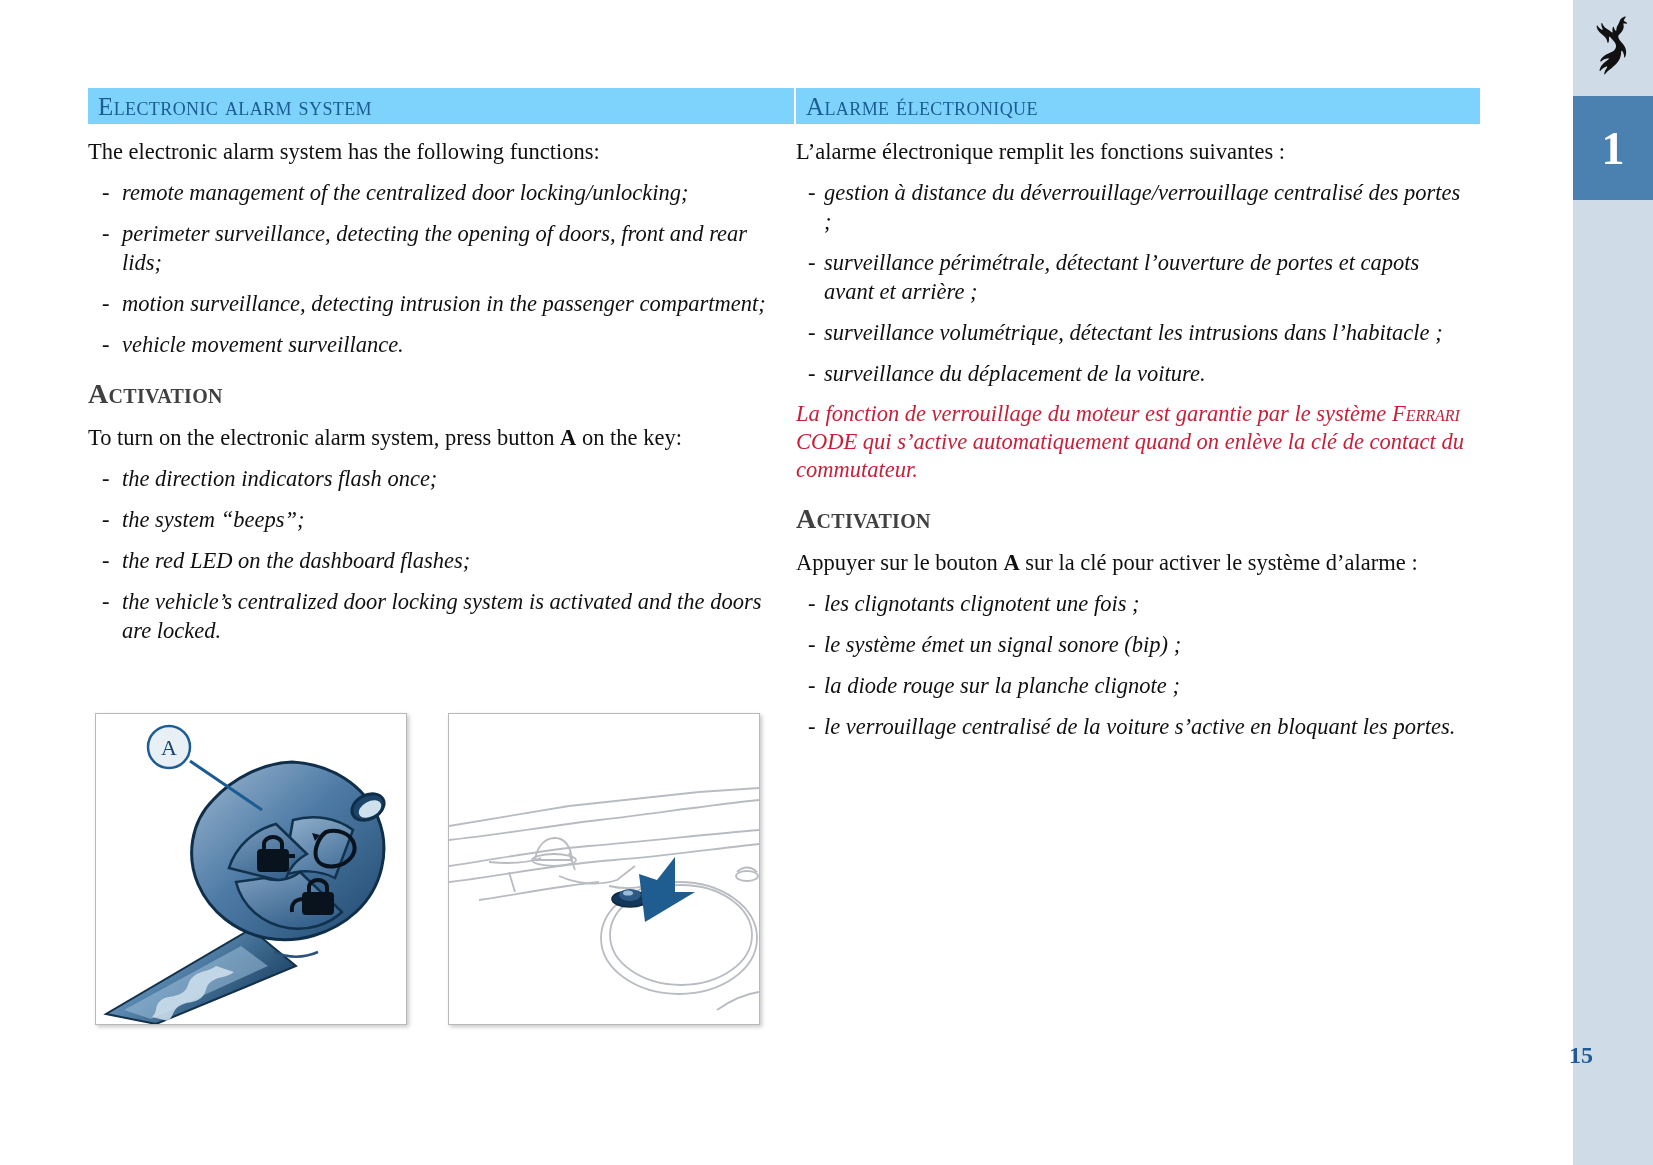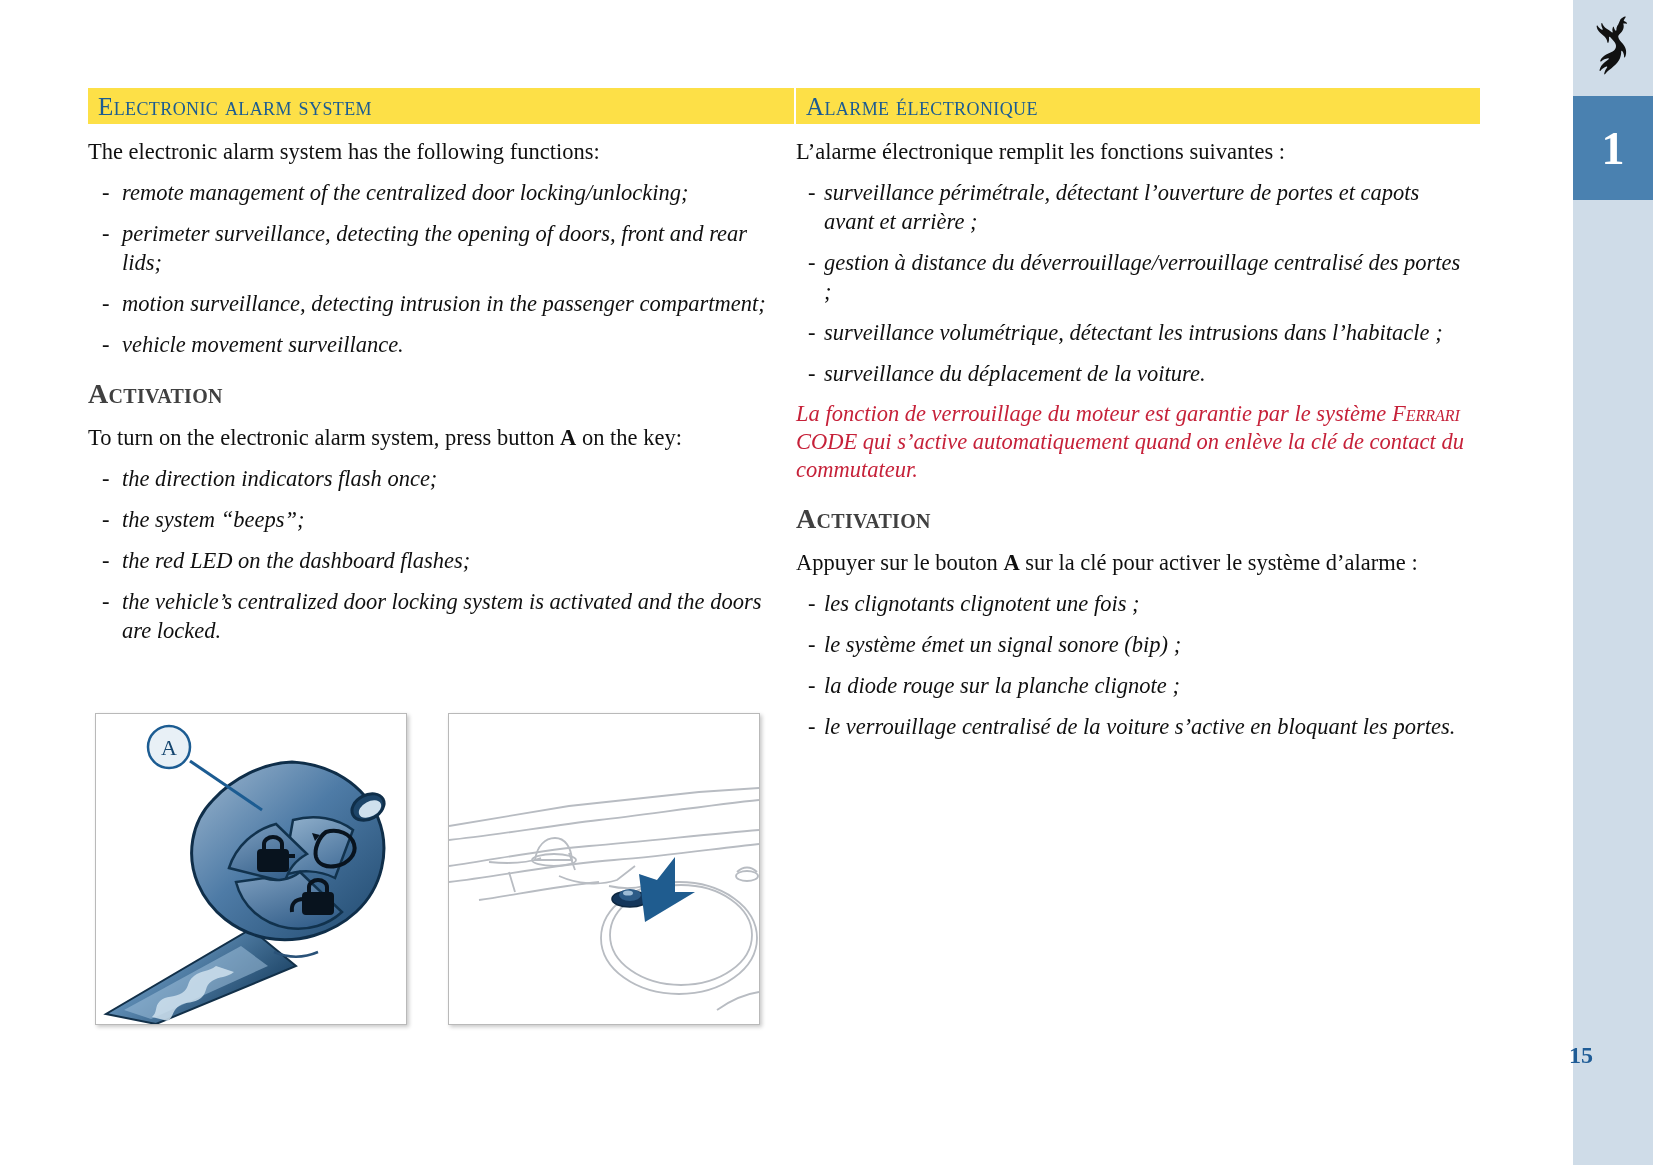--- a/index.html
+++ b/index.html
@@ -64,21 +64,21 @@
 
   
   .col {
     position: absolute;
     top: 88px;
   }
   .col-left  { left: 88px;  width: 706px; }
   .col-right { left: 796px; width: 684px; }
 
   .section-band {
-    background: #fde047;
+    background: #7dd3fc;
     height: 36px;
     display: flex;
     align-items: center;
     padding-left: 10px;
     box-sizing: border-box;
   }
   .section-title {
     color: #1c5c92;
     font-size: 25px;
     font-variant: small-caps;
@@ -192,22 +192,22 @@
 </div>
 
 <div class="col col-right">
   <div class="section-band">
     <span class="section-title">Alarme électronique</span>
   </div>
 
   <div class="body-text">
     <p class="para">L’alarme électronique remplit les fonctions suivantes :</p>
     <ul class="dashlist tight">
+      <li>gestion à distance du déverrouillage/verrouillage centralisé des portes ;</li>
       <li>surveillance périmétrale, détectant l’ouverture de portes et capots avant et arrière ;</li>
-      <li>gestion à distance du déverrouillage/verrouillage centralisé des portes ;</li>
       <li>surveillance volumétrique, détectant les intrusions dans l’habitacle ;</li>
       <li>surveillance du déplacement de la voiture.</li>
     </ul>
   </div>
 
   <div class="warn"><span>La fonction de verrouillage du moteur est garantie par le système </span><span class="sc">Ferrari</span><span> CODE qui s’active automatiquement quand on enlève la clé de contact du commutateur.</span></div>
 
   <div class="subhead">Activation</div>
 
   <div class="body-text">

